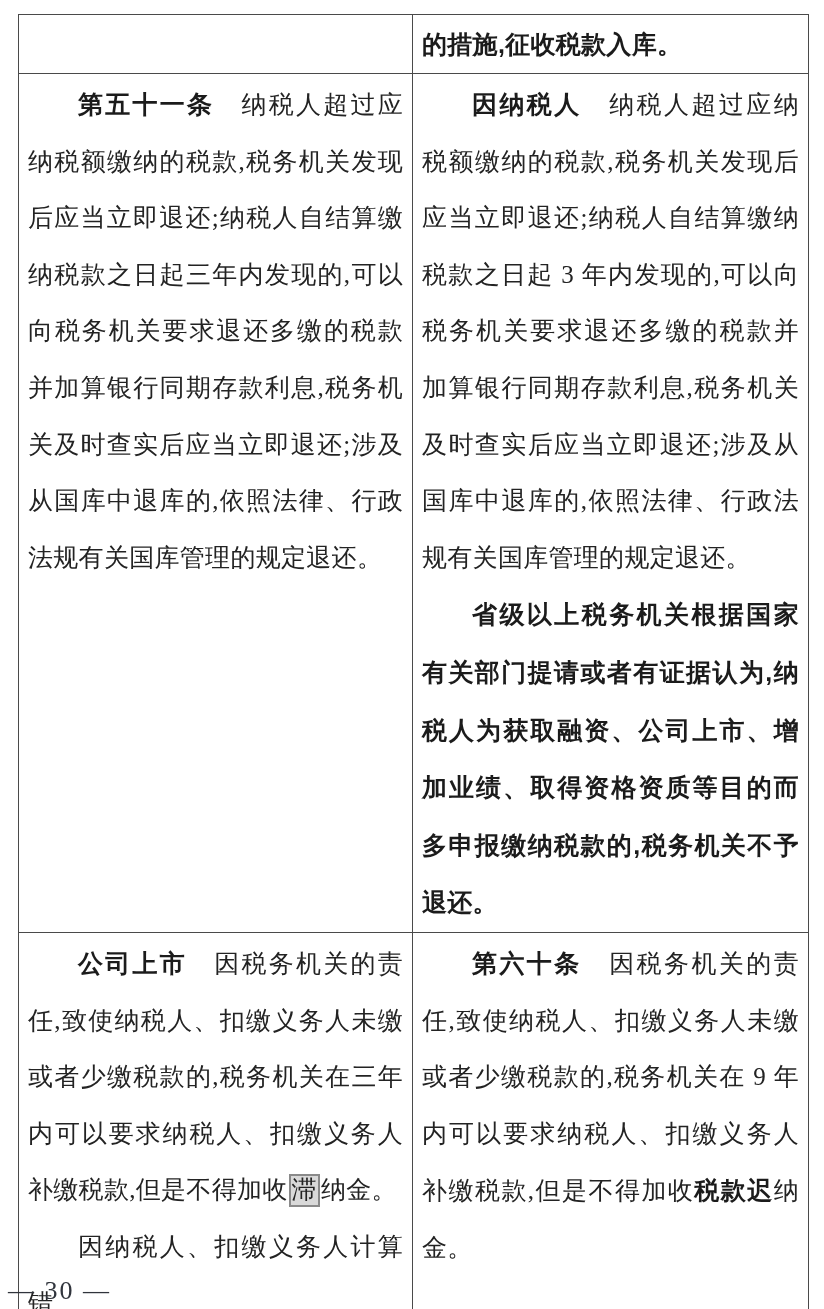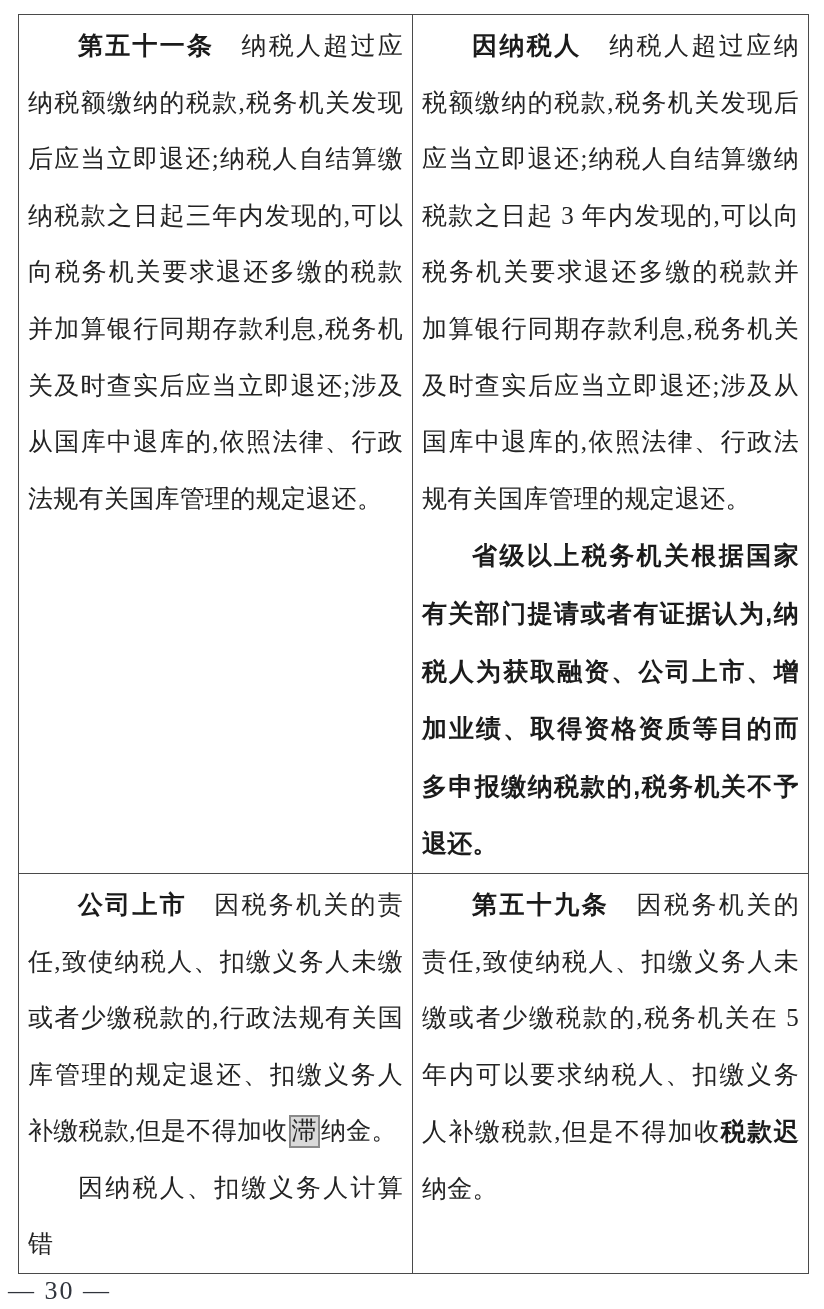--- a/index.html
+++ b/index.html
@@ -68,36 +68,42 @@
     font-family: "Liberation Serif", "DejaVu Serif", serif;
   }
 </style>
 </head>
 <body>
 
 <div class="page">
 
   <table class="compare">
     <tbody>
+        <tr class="row-1">
+      <td class="col-left"></td>
+      <td class="col-right">
+            <p class="para"><span class="bold">的措施,征收税款入库。</span></p>
+          </td>
+    </tr>
     <tr class="row-2">
       <td class="col-left">
             <p class="para indent"><span class="bold">第五十一条</span><span>　纳税人超过应纳税额缴纳的税款,税务机关发现后应当立即退还;纳税人自结算缴纳税款之日起三年内发现的,可以向税务机关要求退还多缴的税款并加算银行同期存款利息,税务机关及时查实后应当立即退还;涉及从国库中退库的,依照法律、行政法规有关国库管理的规定退还。</span></p>
           </td>
       <td class="col-right">
             <p class="para indent"><span class="bold">因纳税人</span><span>　纳税人超过应纳税额缴纳的税款,税务机关发现后应当立即退还;纳税人自结算缴纳税款之日起 3 年内发现的,可以向税务机关要求退还多缴的税款并加算银行同期存款利息,税务机关及时查实后应当立即退还;涉及从国库中退库的,依照法律、行政法规有关国库管理的规定退还。</span></p>
             <p class="para indent"><span class="bold">省级以上税务机关根据国家有关部门提请或者有证据认为,纳税人为获取融资、公司上市、增加业绩、取得资格资质等目的而多申报缴纳税款的,税务机关不予退还。</span></p>
           </td>
     </tr>
     <tr class="row-3">
       <td class="col-left">
-            <p class="para indent"><span class="bold">公司上市</span><span>　因税务机关的责任,致使纳税人、扣缴义务人未缴或者少缴税款的,行政法规有关国库管理的规定退还、扣缴义务人补缴税款,但是不得加收</span><span class="boxed">滞</span><span>纳金。</span></p>
+            <p class="para indent"><span class="bold">公司上市</span><span>　因税务机关的责任,致使纳税人、扣缴义务人未缴或者少缴税款的,税务机关在三年内可以要求纳税人、扣缴义务人补缴税款,但是不得加收</span><span class="boxed">滞</span><span>纳金。</span></p>
             <p class="para indent"><span>因纳税人、扣缴义务人计算错</span></p>
           </td>
       <td class="col-right">
-            <p class="para indent"><span class="bold">第五十九条</span><span>　因税务机关的责任,致使纳税人、扣缴义务人未缴或者少缴税款的,税务机关在 5 年内可以要求纳税人、扣缴义务人补缴税款,但是不得加收</span><span class="bold">税款迟</span><span>纳金。</span></p>
+            <p class="para indent"><span class="bold">第六十条</span><span>　因税务机关的责任,致使纳税人、扣缴义务人未缴或者少缴税款的,税务机关在 9 年内可以要求纳税人、扣缴义务人补缴税款,但是不得加收</span><span class="bold">税款迟</span><span>纳金。</span></p>
           </td>
     </tr>
   </tbody>
     </table>
 
   <div class="footer">— 30 —</div>
 
 </div>
 
 </body></html>

